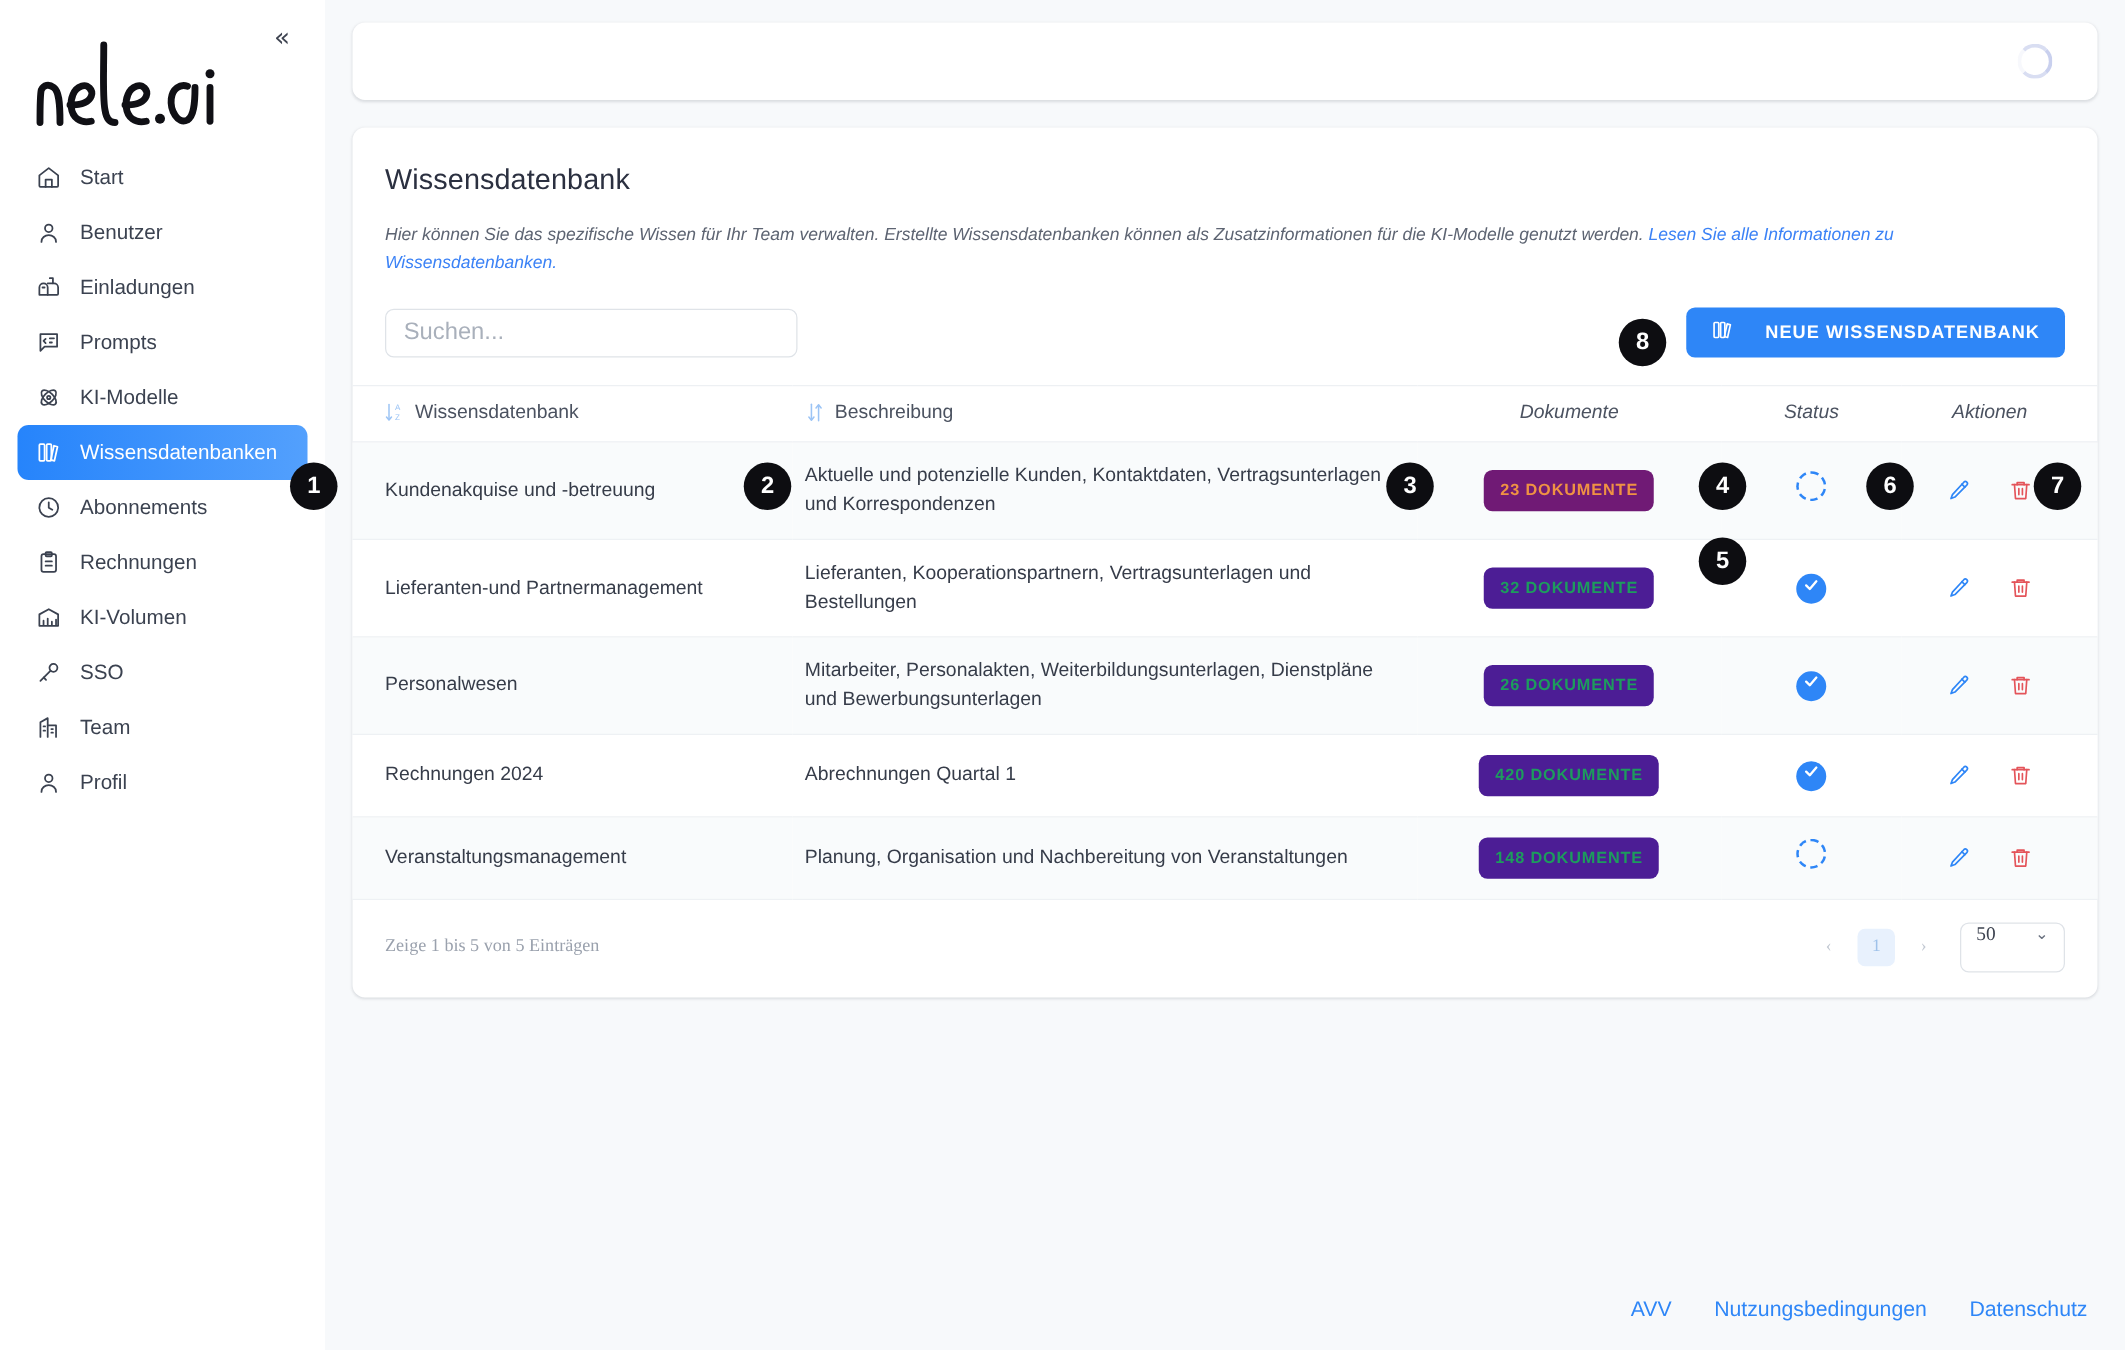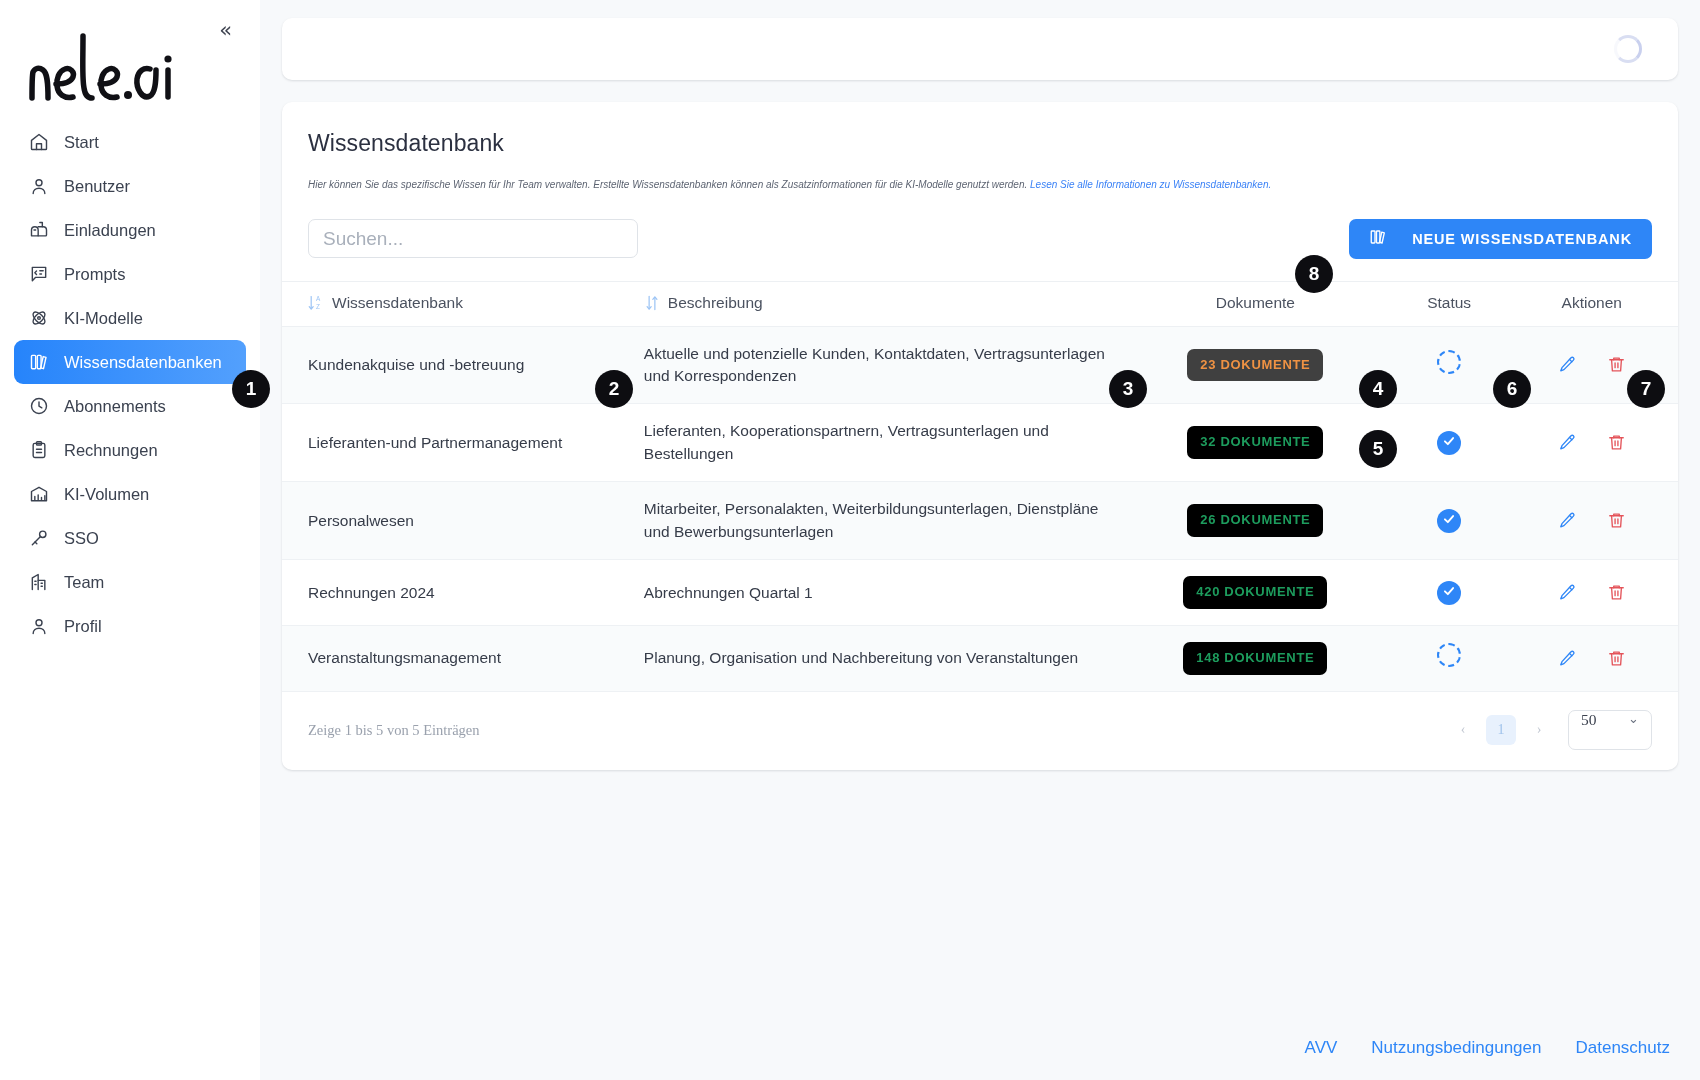--- a/index.html
+++ b/index.html
@@ -82,21 +82,21 @@
   }
 
   .panel { padding: 0 0 0 0; }
   .panel-head { padding: 28px 26px 0 26px; }
   .panel-title {
     font-size: 23px; color: #2b3040; font-weight: 400;
     letter-spacing: .1px;
   }
   .panel-desc {
     margin-top: 20px;
-    font-size: 10px; font-style: italic; color: #5d6472;
+    font-size: 14px; font-style: italic; color: #5d6472;
     line-height: 1.55; max-width: 1355px;
   }
   .panel-desc a { color: #3b82f6; text-decoration: none; }
 
   .toolbar {
     display: flex; align-items: center; justify-content: space-between;
     padding: 26px 26px 22px 26px;
   }
   .search-box {
     width: 330px; height: 39px;
@@ -126,21 +126,21 @@
   table.dt { width: 100%; border-collapse: collapse; }
   table.dt thead th {
     font-size: 15.5px; font-weight: 400; color: #4b5260;
     padding: 12px 10px 14px 10px;
     border-top: 1px solid #edf0f3;
     border-bottom: 1px solid #edf0f3;
     text-align: left;
     white-space: nowrap;
   }
   .th-inner { display: flex; align-items: center; gap: 8px; }
-  .th-center .th-inner { justify-content: center; }
+  .th-center .th-inner { justify-content: center; font-style: italic; }
   .sort-ico { color: #9cc4f5; display:flex; align-items:center; }
   .sort-ico svg { width: 16px; height: 18px; }
 
   table.dt tbody td {
     font-size: 15.5px; color: #363c49;
     padding: 16px 10px;
     border-bottom: 1px solid #eef1f4;
     vertical-align: middle;
     line-height: 1.45;
   }
@@ -151,22 +151,22 @@
   .col-desc { width: 520px; }
   .col-docs { width: 250px; text-align: center; }
   .col-status { width: 150px; text-align: center; }
   .col-act { width: 160px; text-align: center; padding-right: 26px !important;}
 
   .badge {
     display: inline-block;
     font-size: 13px; font-weight: 600; letter-spacing: .7px;
     padding: 7px 13px; border-radius: 7px;
   }
-  .badge.green { background: #000000; color: #1d9c5d; }
-  .badge.orange { background: #404040; color: #ef9243; }
+  .badge.green { background: #4c1d95; color: #1d9c5d; }
+  .badge.orange { background: #701a75; color: #ef9243; }
 
   .status-dot {
     width: 24px; height: 24px; border-radius: 50%;
     display: inline-flex; align-items: center; justify-content: center;
   }
   .status-dot.done { background: #2e86f7; }
   .status-dot.done svg { width: 14px; height: 14px; }
   .status-dot.pending {
     background: transparent;
     border: 2px dashed #2e86f7;

